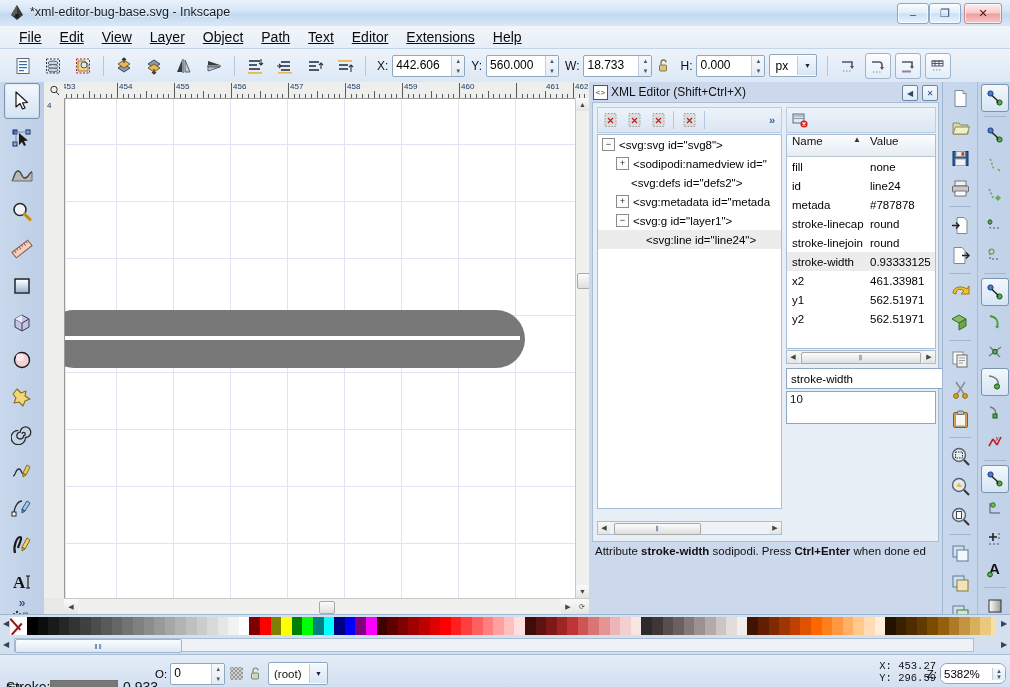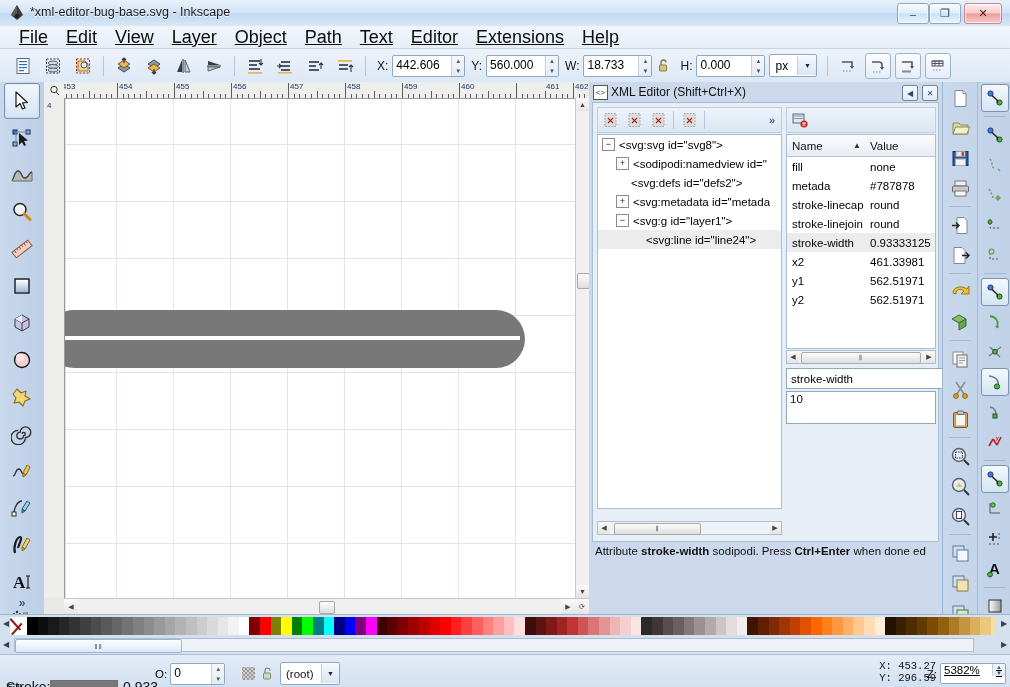--- a/index.html
+++ b/index.html
@@ -43,21 +43,21 @@
     border-color:#c98a8a;color:#5a1010;}
 
   
   #menubar{
     position:absolute;left:0;top:26px;width:1010px;height:23px;
     background:linear-gradient(to bottom,#f2f6fb,#e6eef8);
     border-bottom:1px solid #c3d5e8;
     display:flex;align-items:center;padding-left:10px;box-sizing:border-box;
   }
   .menu-item{
-    padding:19px 9px;font-size:18px;color:#0b0b0b;cursor:default;
+    padding:19px 9px;font-size:14px;color:#0b0b0b;cursor:default;
   }
   .menu-item u{text-decoration:underline;}
 
   
   #cmdbar{
     position:absolute;left:0;top:49px;width:1010px;height:33px;
     background:linear-gradient(to bottom,#eef3fa,#dce8f6);
     border-bottom:1px solid #b9cde3;
     display:flex;align-items:center;
   }
@@ -213,21 +213,21 @@
   #xml-righttb{
     height:26px;display:flex;align-items:center;
     background:linear-gradient(to bottom,#edf3fa,#dbe7f4);
     border:1px solid #bacde1;box-sizing:border-box;
   }
   #attr-table{
     position:absolute;left:0;top:27px;width:150px;height:215px;
     background:#fff;border:1px solid #a9bdd4;box-sizing:border-box;overflow:hidden;font-size:11.5px;
   }
   #attr-head{
-    height:21px;display:flex;align-items:center;
+    height:21px;display:flex;
     background:linear-gradient(to bottom,#fbfcfe,#e6ecf3);
     border-bottom:1px solid #b7c4d2;
   }
   #attr-head .ah{padding-left:5px;color:#111;font-size:11.5px;}
   .arow{height:19px;display:flex;align-items:center;}
   .arow.sel{background:#ececec;}
   .arow .an{width:78px;padding-left:5px;white-space:nowrap;overflow:hidden;}
   .arow .av{flex:1;white-space:nowrap;overflow:hidden;}
   #attr-hscroll{
     position:absolute;left:0;top:243px;width:150px;height:14px;
@@ -322,21 +322,21 @@
   }
   #sb-fill{position:absolute;left:6px;top:3px;font-size:11px;color:#111;}
   #sb-stroke{position:absolute;left:6px;top:0;font-size:14px;color:#111;}
   .sb-lab{display:inline-block;width:44px;margin-top:24px;}
   #fill-val{font-style:italic;color:#222;}
   #stroke-chip{display:inline-block;width:66px;height:11px;background:#787878;vertical-align:-1px;border:1px solid #707070;}
   #stroke-w{margin-left:5px;}
   #sb-op{position:absolute;left:155px;top:8px;display:flex;align-items:center;}
   #sb-op .lbl{font-size:11.5px;margin-right:3px;}
   #sb-layer{
-    position:absolute;left:240px;top:7px;display:flex;align-items:center;text-align:right;
+    position:absolute;left:228px;top:7px;display:flex;align-items:center;text-align:right;
   }
   .layer-icon{width:16px;height:16px;margin-right:4px;display:flex;align-items:center;justify-content:center;}
   #layer-sel{
     width:58px;height:21px;border:1px solid #8fa8c0;background:#fff;
     display:flex;align-items:center;border-radius:2px;
   }
   #layer-sel .txt{padding-left:5px;font-size:11.5px;color:#111;}
   #layer-sel .arw{
     margin-left:auto;width:17px;height:19px;
     background:linear-gradient(to bottom,#f3f8fd,#d9e6f4);
@@ -347,21 +347,21 @@
     position:absolute;left:308px;top:11px;font-size:12px;color:#111;white-space:nowrap;
   }
   #sb-msg b{font-weight:bold;}
   #sb-msg i{font-style:italic;}
   #sb-coords{
     position:absolute;right:74px;top:5px;font-family:"Liberation Mono",monospace;
     font-size:10.5px;color:#111;line-height:12px;
   }
   #sb-zoom{position:absolute;right:4px;top:8px;display:flex;align-items:center;}
   #sb-zoom .lbl{font-size:11.5px;margin-right:3px;}
-  #zoom-box{display:flex;align-items:flex-start;height:19px;border:1px solid #8fa8c0;background:#fff;border-radius:2px;text-decoration:underline;}
+  #zoom-box{display:flex;align-items:center;height:19px;border:1px solid #8fa8c0;background:#fff;border-radius:7px;}
   #zoom-box input{border:0;outline:0;width:45px;font-size:11.5px;padding:0 3px;font-family:"Liberation Sans",sans-serif;}
   svg{display:block;}
 </style>
 </head>
 <body>
 
 <div id="app">
 
   <div id="titlebar">
     <div class="tl-icon">
@@ -915,20 +915,24 @@
           <div id="attr-head">
             <span class="ah" style="width:73px">Name</span>
             <span style="font-size:8px;color:#333;margin-left:-12px">▲</span>
             <span class="ah" style="padding-left:9px">Value</span>
           </div>
           <div class="arow">
               <span class="an">fill</span>
               <span class="av">none</span>
             </div>
           <div class="arow">
+              <span class="an">id</span>
+              <span class="av">line24</span>
+            </div>
+          <div class="arow">
               <span class="an">metada</span>
               <span class="av">#787878</span>
             </div>
           <div class="arow">
               <span class="an">stroke-linecap</span>
               <span class="av">round</span>
             </div>
           <div class="arow">
               <span class="an">stroke-linejoin</span>
               <span class="av">round</span>

